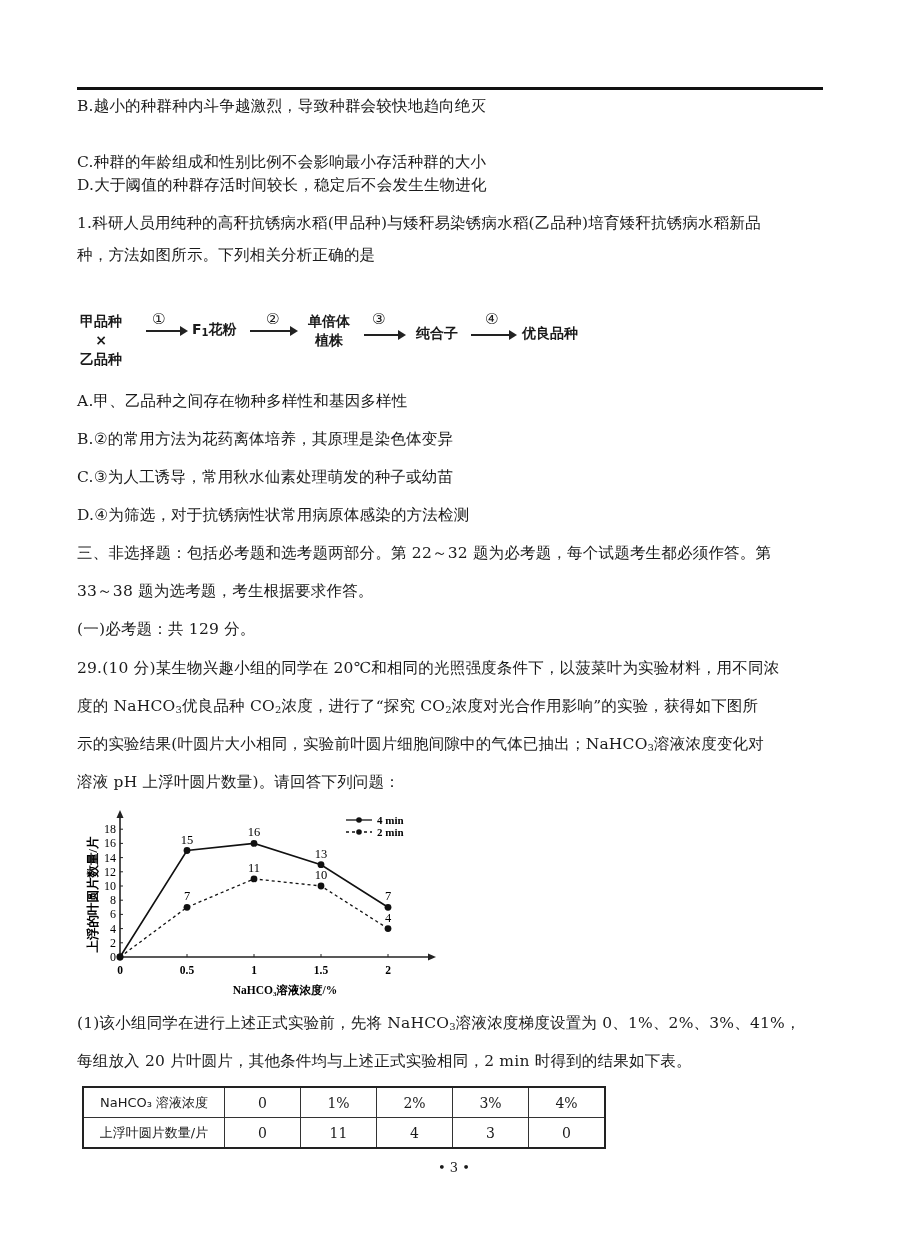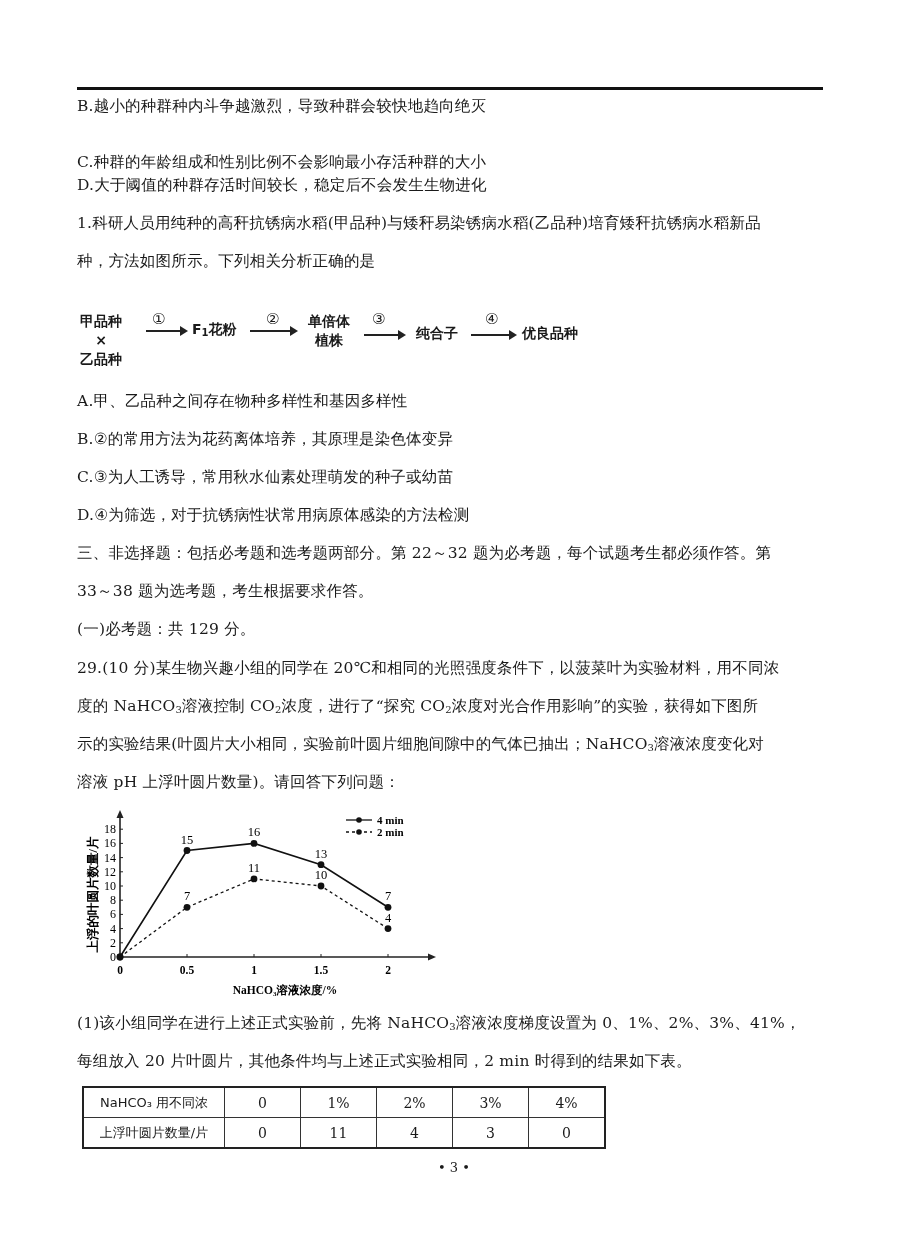--- a/index.html
+++ b/index.html
@@ -29,21 +29,21 @@
 </style>
 </head>
 <body>
 
 <div class="rule"></div>
 
 <div class="line" style="top:96px">B.越小的种群种内斗争越激烈，导致种群会较快地趋向绝灭</div>
 <div class="line" style="top:152px">C.种群的年龄组成和性别比例不会影响最小存活种群的大小</div>
 <div class="line" style="top:175px">D.大于阈值的种群存活时间较长，稳定后不会发生生物进化</div>
 <div class="line" style="top:213px">1.科研人员用纯种的高秆抗锈病水稻(甲品种)与矮秆易染锈病水稻(乙品种)培育矮秆抗锈病水稻新品</div>
-<div class="line" style="top:251px">种，方法如图所示。下列相关分析正确的是</div>
+<div class="line" style="top:245px">种，方法如图所示。下列相关分析正确的是</div>
 
 <div class="flow">
   <div class="node" style="left:0;top:16px;">
     <div>甲品种</div>
     <div>×</div>
     <div>乙品种</div>
   </div>
   <span class="step" style="left:72px;top:14px;">①</span>
   <div class="arrow" style="left:66px;top:34px;width:40px;"></div>
   <div class="node" style="left:112px;top:24px;">
@@ -65,21 +65,21 @@
 
 <div class="line" style="top:391px">A.甲、乙品种之间存在物种多样性和基因多样性</div>
 <div class="line" style="top:429px">B.②的常用方法为花药离体培养，其原理是染色体变异</div>
 <div class="line" style="top:467px">C.③为人工诱导，常用秋水仙素处理萌发的种子或幼苗</div>
 <div class="line" style="top:505px">D.④为筛选，对于抗锈病性状常用病原体感染的方法检测</div>
 <div class="line" style="top:543px">三、非选择题：包括必考题和选考题两部分。第 22～32 题为必考题，每个试题考生都必须作答。第</div>
 <div class="line" style="top:581px">33～38 题为选考题，考生根据要求作答。</div>
 <div class="line" style="top:619px">(一)必考题：共 129 分。</div>
 
 <div class="line" style="top:658px">29.(10 分)某生物兴趣小组的同学在 20℃和相同的光照强度条件下，以菠菜叶为实验材料，用不同浓</div>
-<div class="line" style="top:696px"><span>度的 NaHCO</span><sub>3</sub><span>溶液控制 CO</span><sub>2</sub><span>浓度，进行了“探究 CO</span><sub>2</sub><span>浓度对光合作用影响”的实验，获得如下图所</span></div>
+<div class="line" style="top:696px"><span>度的 NaHCO</span><sub>3</sub><span>优良品种 CO</span><sub>2</sub><span>浓度，进行了“探究 CO</span><sub>2</sub><span>浓度对光合作用影响”的实验，获得如下图所</span></div>
 <div class="line" style="top:734px"><span>示的实验结果(叶圆片大小相同，实验前叶圆片细胞间隙中的气体已抽出；NaHCO</span><sub>3</sub><span>溶液浓度变化对</span></div>
 <div class="line" style="top:772px">溶液 pH 上浮叶圆片数量)。请回答下列问题：</div>
 
 <div class="chart">
   <svg id="chart-svg" width="370" height="195">
       <line x1="44" y1="151" x2="354" y2="151" stroke="#222" stroke-width="1.6"></line>
       <polygon points="360,151 352,147.5 352,154.5" fill="#222"></polygon>
       <line x1="44" y1="151" x2="44" y2="10" stroke="#222" stroke-width="1.6"></line>
       <polygon points="44,4 40.5,12 47.5,12" fill="#222"></polygon>
       <line x1="44" y1="151" x2="47" y2="151" stroke="#222" stroke-width="1"></line>
@@ -142,21 +142,21 @@
       <text x="301" y="30" font-size="11" font-weight="bold">2 min</text>
     </svg>
 </div>
 
 <div class="line" style="top:1013px"><span>(1)该小组同学在进行上述正式实验前，先将 NaHCO</span><sub>3</sub><span>溶液浓度梯度设置为 0、1%、2%、3%、41%，</span></div>
 <div class="line" style="top:1051px">每组放入 20 片叶圆片，其他条件均与上述正式实验相同，2 min 时得到的结果如下表。</div>
 
 <table class="data">
   <tbody>
       <tr>
-    <td class="head">NaHCO₃ 用不同浓</td>
+    <td class="head">NaHCO₃ 溶液浓度</td>
     <td class="val">0</td>
     <td class="val">1%</td>
     <td class="val">2%</td>
     <td class="val">3%</td>
     <td class="val">4%</td>
   </tr>
   <tr>
     <td class="head">上浮叶圆片数量/片</td>
     <td class="val">0</td>
     <td class="val">11</td>

